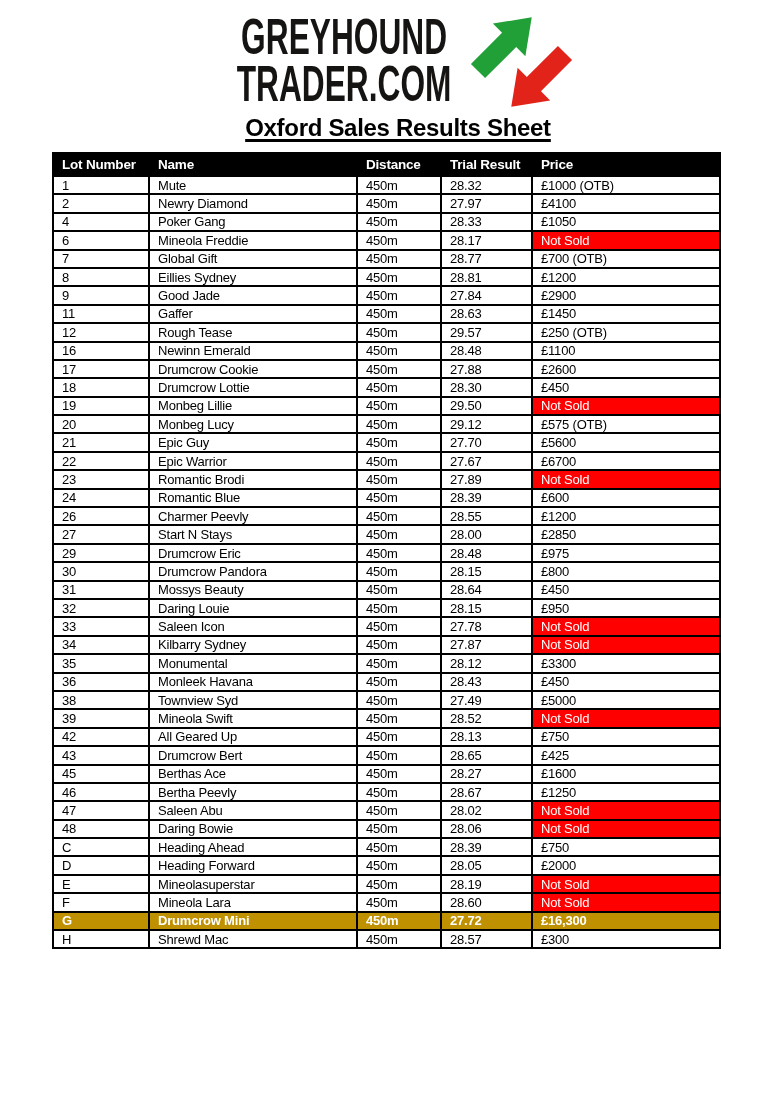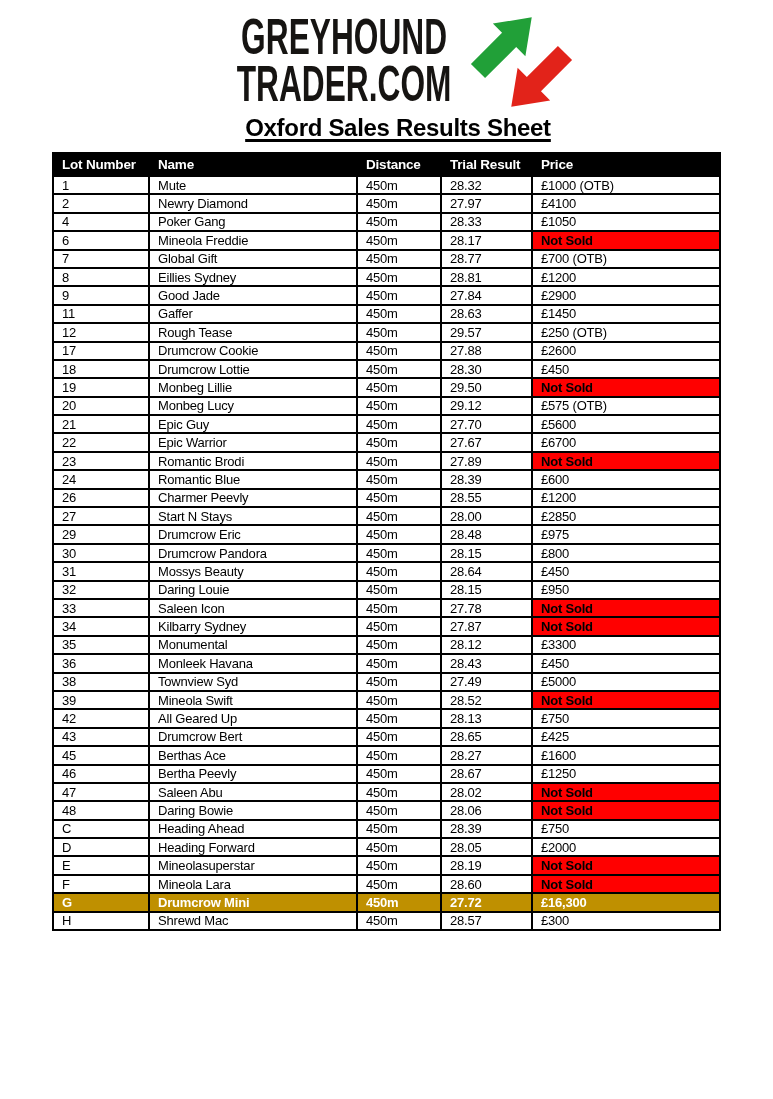--- a/index.html
+++ b/index.html
@@ -80,22 +80,22 @@
     padding: 0 0 0 8px;
     border: 2px solid #000000;
     color: #000000;
     background: #ffffff;
     vertical-align: middle;
     overflow: hidden;
     white-space: nowrap;
   }
   table.results td.not-sold {
     background: var(--not-sold-bg, #ff0000);
-    color: #000000;
-    font-weight: bold;
+    color: #ffffff;
+    font-weight: normal;
   }
   table.results tr.highlight td {
     background: var(--highlight-bg, #bf9000);
     color: #ffffff;
     font-weight: bold;
   }
 </style>
 </head>
 <body>
 
@@ -193,20 +193,27 @@
           <td>£1450</td>
         </tr>
         <tr>
           <td>12</td>
           <td>Rough Tease</td>
           <td>450m</td>
           <td>29.57</td>
           <td>£250 (OTB)</td>
         </tr>
         <tr>
+          <td>16</td>
+          <td>Newinn Emerald</td>
+          <td>450m</td>
+          <td>28.48</td>
+          <td>£1100</td>
+        </tr>
+        <tr>
           <td>17</td>
           <td>Drumcrow Cookie</td>
           <td>450m</td>
           <td>27.88</td>
           <td>£2600</td>
         </tr>
         <tr>
           <td>18</td>
           <td>Drumcrow Lottie</td>
           <td>450m</td>

